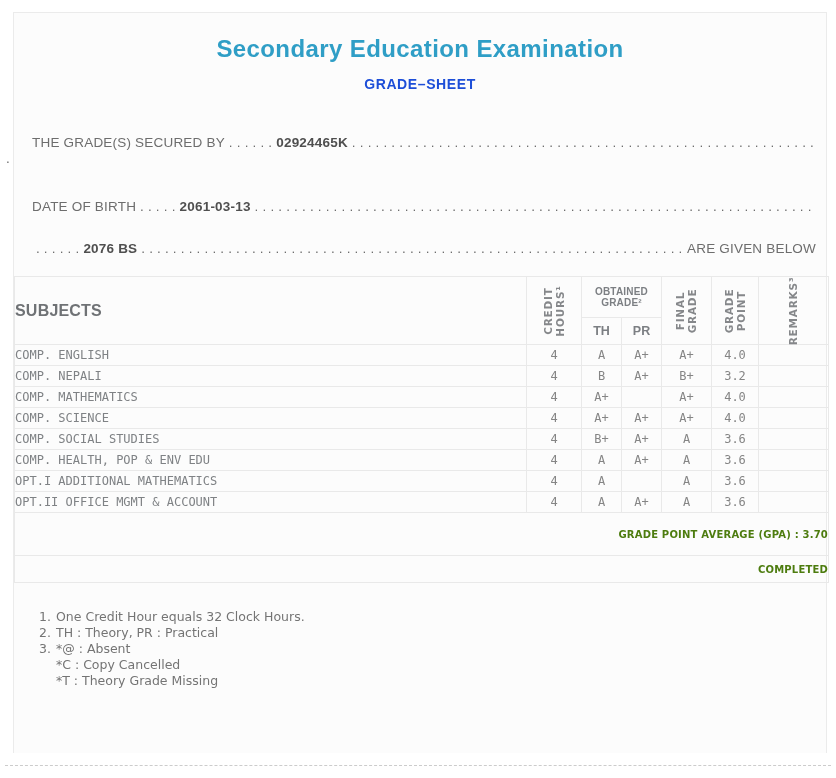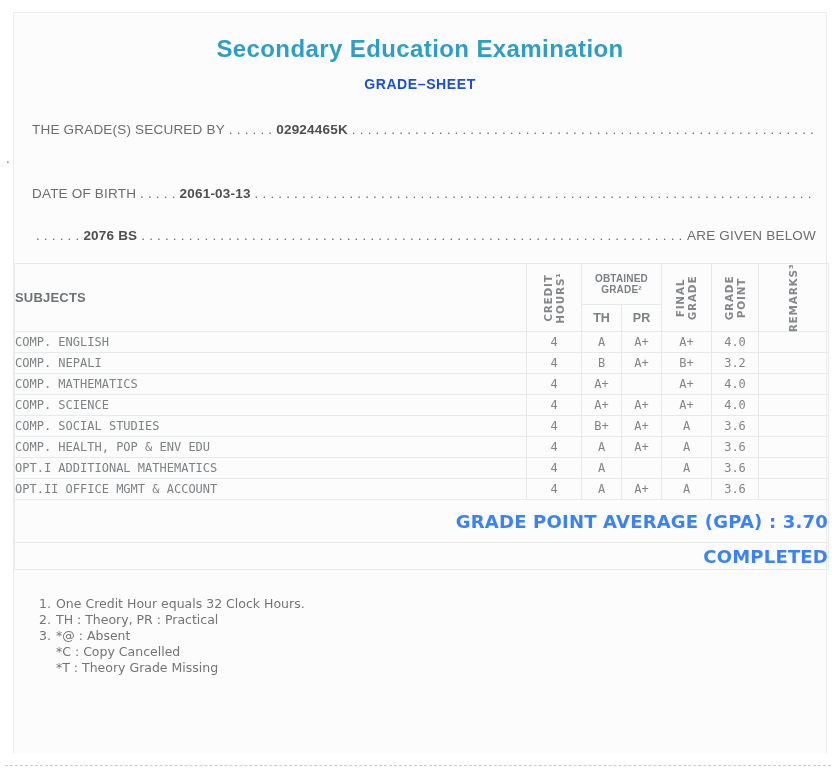--- a/index.html
+++ b/index.html
@@ -27,21 +27,21 @@
   }
   .info-row {
     display:flex; align-items:baseline;
     padding:0 10px 0 18px;
     font-size:13.5px; color:#6d6d6d; letter-spacing:0.2px;
     line-height:18px; white-space:nowrap; overflow:hidden;
   }
   .info-row .lbl, .info-row .sep, .info-row .sfx { white-space:pre; flex:0 0 auto; }
   .info-row .val { font-weight:bold; color:#4f4f4f; white-space:pre; flex:0 0 auto; }
   .info-row .dots { flex:1 1 auto; overflow:hidden; white-space:pre; min-width:0; }
-  .row1 { margin-top:28px; }
+  .row1 { margin-top:41px; }
   .row2 { margin-top:46px; }
   .row3 { margin-top:24px; }
   .stray-dot {
     position:absolute; left:6px; top:150px; height:18px;
     font-size:13.5px; color:#6d6d6d; line-height:18px;
   }
   table.grades {
     margin-top:18px; width:100%; border-collapse:collapse; table-layout:fixed;
   }
   table.grades th, table.grades td {
@@ -49,21 +49,21 @@
   }
   table.grades th { font-weight:bold; background:transparent; }
   .col-subject  { width:512px; }
   .col-credit   { width:55px; }
   .col-th       { width:40px; }
   .col-pr       { width:40px; }
   .col-final    { width:50px; }
   .col-gp       { width:47px; }
   .col-remarks  { width:70px; }
   th.subjects {
-    text-align:left; padding-left:14px; font-size:13px; color:#6f7275;
+    text-align:left; padding-left:14px; font-size:16px; color:#6f7275;
     letter-spacing:0.2px;
   }
   th.obtained {
     font-size:10px; color:#7c7f83; text-align:center; height:40px;
     letter-spacing:0.2px; padding:0 4px;
   }
   th.sub { font-size:12.5px; color:#7c7f83; text-align:center; height:27px; }
   .rot-wrap { display:flex; align-items:center; justify-content:center; height:67px; overflow:visible; }
   .rot {
     transform:rotate(-90deg);
@@ -78,21 +78,21 @@
     font-size:12px; color:#7f8285;
   }
   td.c {
     text-align:center;
     font-family:"DejaVu Sans Mono", monospace;
     font-size:12px; color:#858585;
   }
   td.sumrow {
     text-align:right; padding-right:12px;
     font-family:"DejaVu Sans", sans-serif;
-    font-size:18px; font-weight:bold; color:#3b82f6; letter-spacing:0.2px;
+    font-size:10px; font-weight:bold; color:#4d7c0f; letter-spacing:0.2px;
   }
   td.gpa-row { height:43px; }
   td.status-row { height:27px; }
   .footnotes { padding:26px 0 0 25px; }
   .fn-line {
     display:flex; font-family:"DejaVu Sans", sans-serif;
     font-size:12.5px; color:#747474; line-height:16px;
   }
   .fn-num { width:17px; flex:0 0 auto; }
   .fn-text { white-space:pre; }

